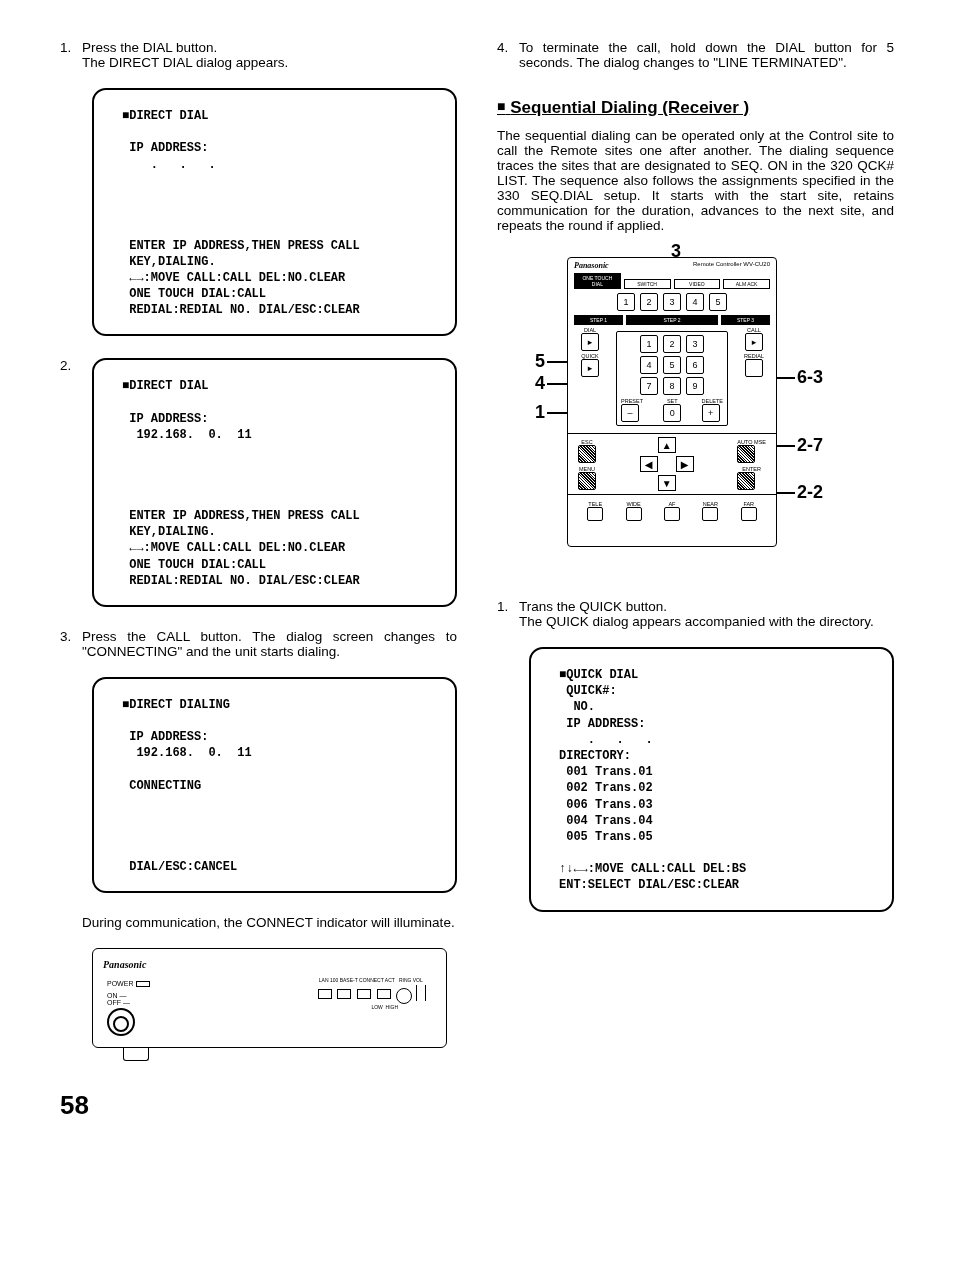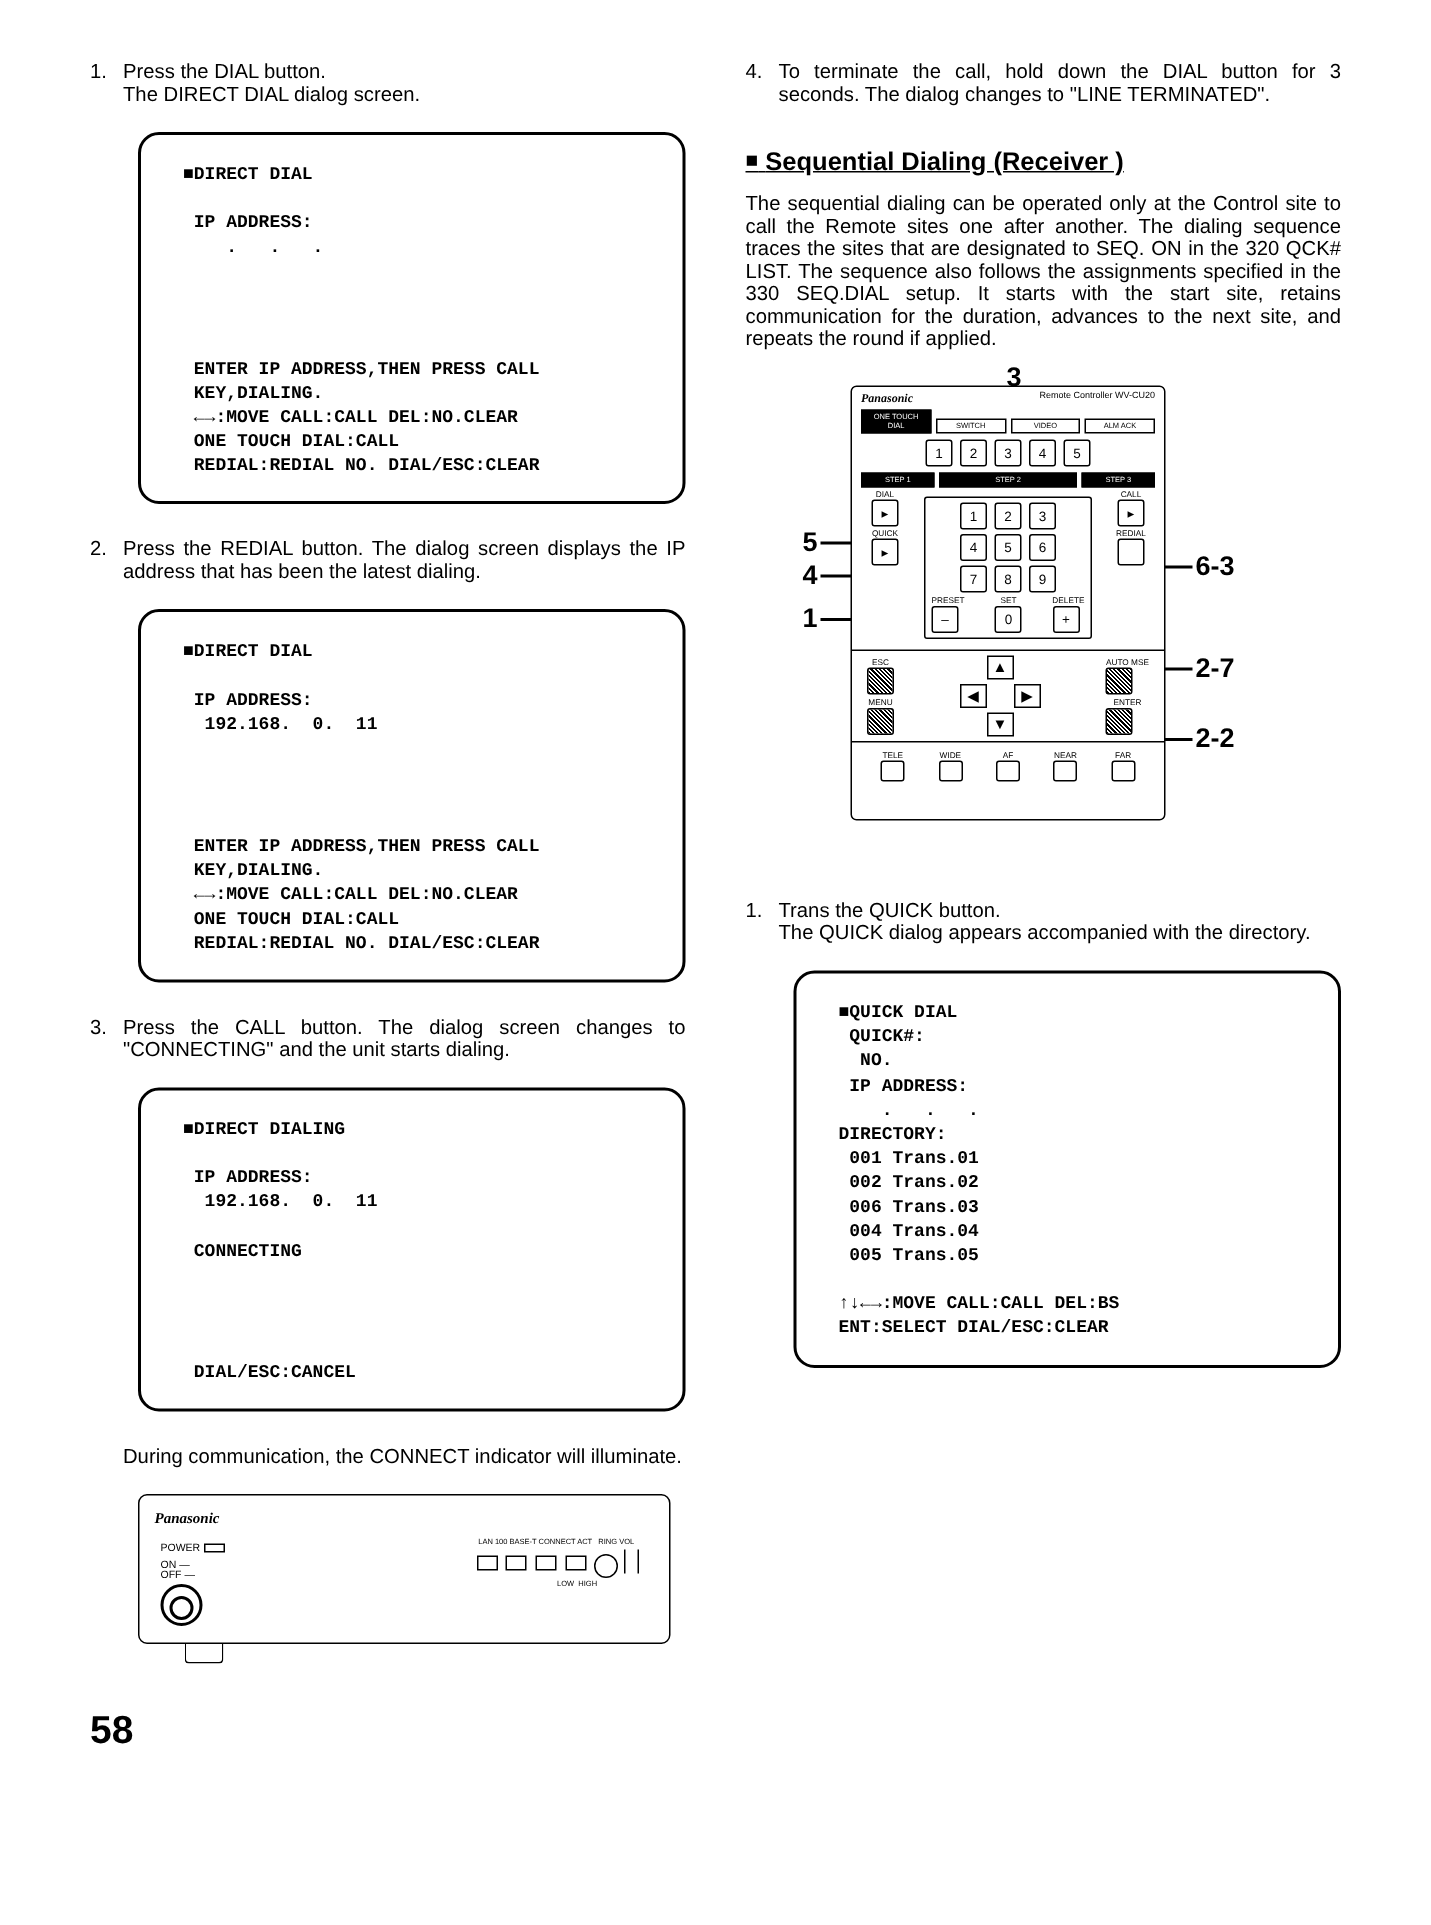--- a/index.html
+++ b/index.html
@@ -85,39 +85,38 @@
 </head>
 <body>
 
 <div class="columns">
 
   <div class="col">
     <ol class="steps">
       <li>
         <span class="num">1.</span>
         <span>Press the DIAL button.</span><br>
-        <span>The DIRECT DIAL dialog screen.</span>
+        <span>The DIRECT DIAL dialog appears.</span>
         <div class="dialog-box">■DIRECT DIAL
 
  IP ADDRESS:
     .   .   .
 
 
 
 
  ENTER IP ADDRESS,THEN PRESS CALL
  KEY,DIALING.
  ←→:MOVE CALL:CALL DEL:NO.CLEAR
  ONE TOUCH DIAL:CALL
  REDIAL:REDIAL NO. DIAL/ESC:CLEAR</div>
       </li>
 
       <li>
         <span class="num">2.</span>
-        <span class="just" style="text-align:justify;display:block">Press the REDIAL button. The dialog screen displays the IP address that has been the latest dialing.</span>
         <div class="dialog-box">■DIRECT DIAL
 
  IP ADDRESS:
   192.168.  0.  11
 
 
 
 
  ENTER IP ADDRESS,THEN PRESS CALL
  KEY,DIALING.
@@ -174,21 +173,21 @@
           <div class="tab"></div>
         </div>
       </li>
     </ol>
   </div>
 
   <div class="col">
     <ol class="steps">
       <li>
         <span class="num">4.</span>
-        <span class="just" style="text-align:justify;display:block">To terminate the call, hold down the DIAL button for 3 seconds. The dialog changes to "LINE TERMINATED".</span>
+        <span class="just" style="text-align:justify;display:block">To terminate the call, hold down the DIAL button for 5 seconds. The dialog changes to "LINE TERMINATED".</span>
       </li>
     </ol>
 
     <h2 class="section">
       <span class="sq">■</span>
       <span>Sequential Dialing (Receiver )</span>
     </h2>
     <p class="just">The sequential dialing can be operated only at the Control site to call the Remote sites one after another. The dialing sequence traces the sites that are designated to SEQ. ON in the 320 QCK# LIST. The sequence also follows the assignments specified in the 330 SEQ.DIAL setup. It starts with the start site, retains communication for the duration, advances to the next site, and repeats the round if applied.</p>
 
     <div class="remote-wrap">

